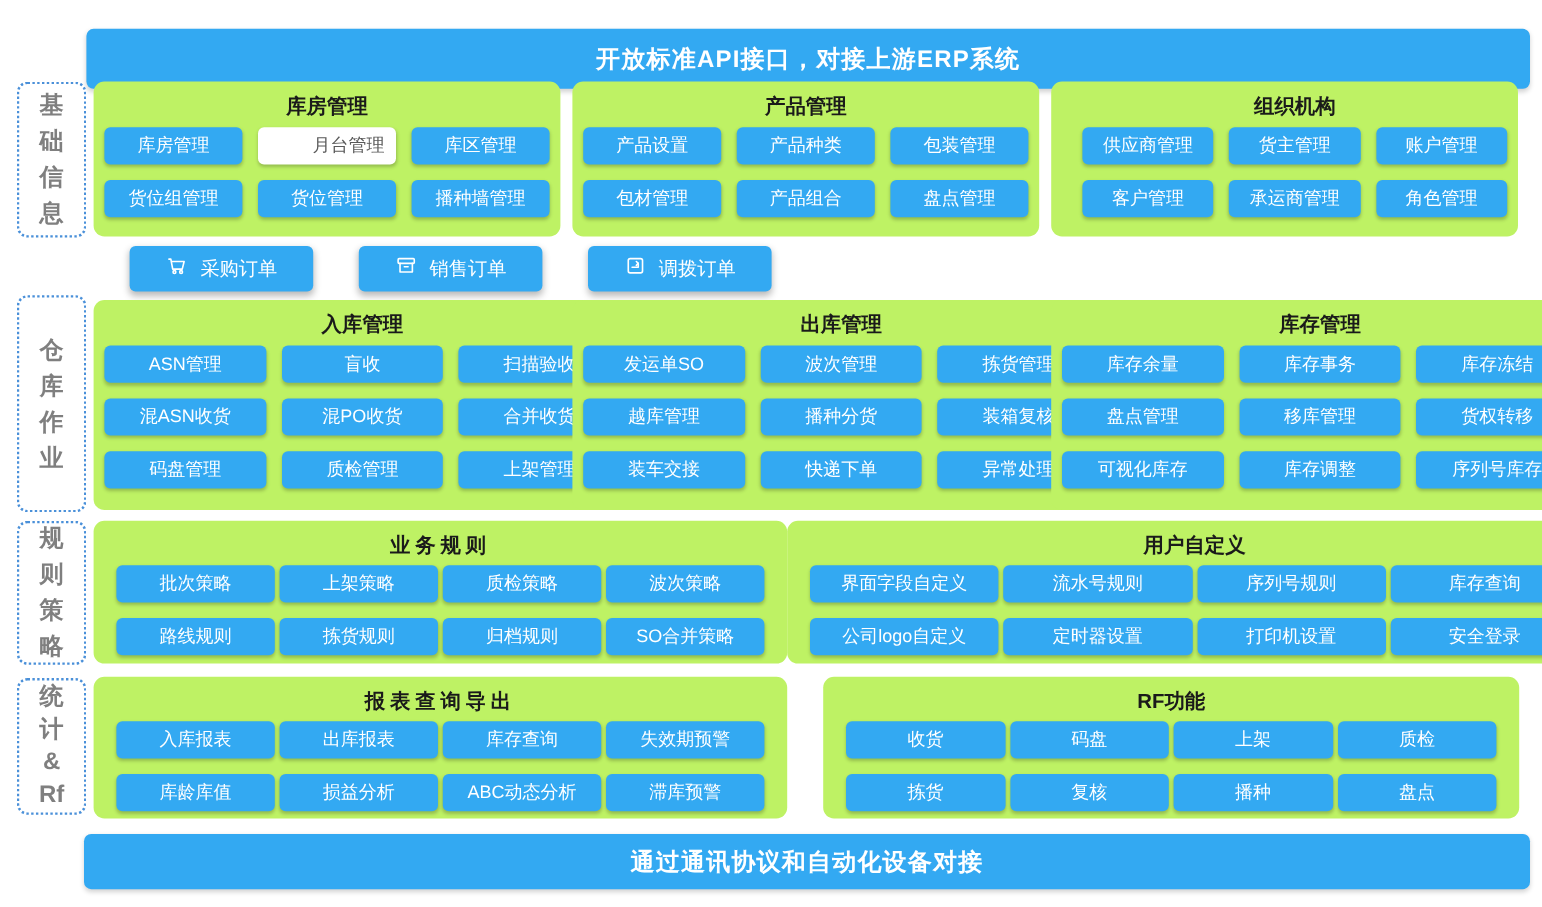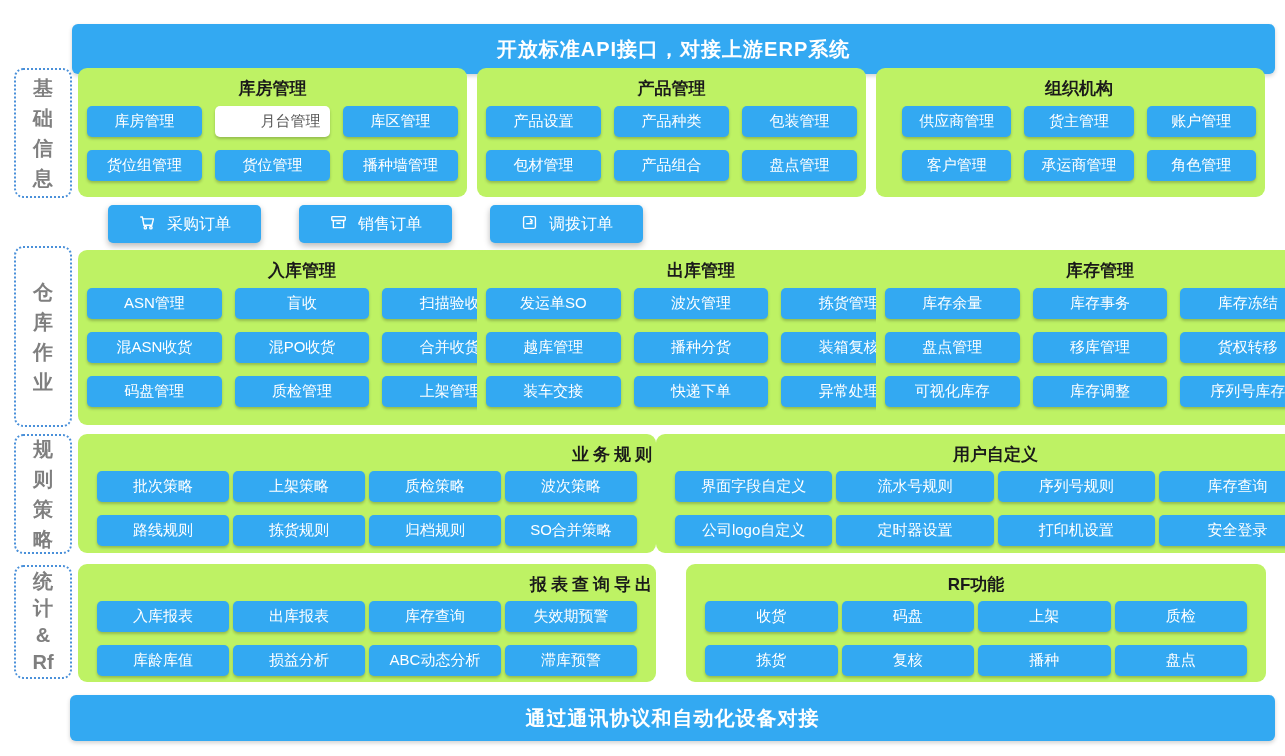--- a/index.html
+++ b/index.html
@@ -29,21 +29,21 @@
   #side-rules{top:434px;height:120px;}
   #side-stats{top:565px;height:114px;line-height:1.35;}
 
   .panel{
     position:absolute;background:#bef264;border-radius:9px;box-sizing:border-box;
   }
   .panel-title{
     text-align:center;font-weight:bold;font-size:17px;color:#1a1a1a;
     padding-top:9px;height:24px;line-height:24px;
   }
-  .panel-title.spaced{letter-spacing:4px;text-align:right;}
+  .panel-title.spaced{letter-spacing:4px;}
   .grid{display:grid;padding:5px 9px 0 9px;column-gap:13px;row-gap:13px;}
   .grid.c3{grid-template-columns:repeat(3,1fr);}
   .grid.c4{grid-template-columns:repeat(4,1fr);padding:4px 19px 0 19px;column-gap:4px;}
   .btn{
     height:31px;background:#33a9f2;color:#fff;border-radius:5px;
     display:flex;align-items:center;justify-content:center;
     font-size:15px;box-shadow:0 2px 3px rgba(0,0,0,.22);cursor:pointer;
     white-space:nowrap;overflow:hidden;
   }
   .btn.white{background:#ffffff;color:#595959;padding-left:36px;}

